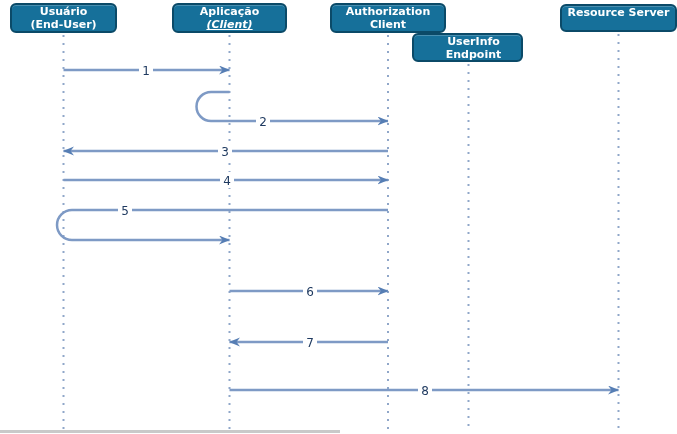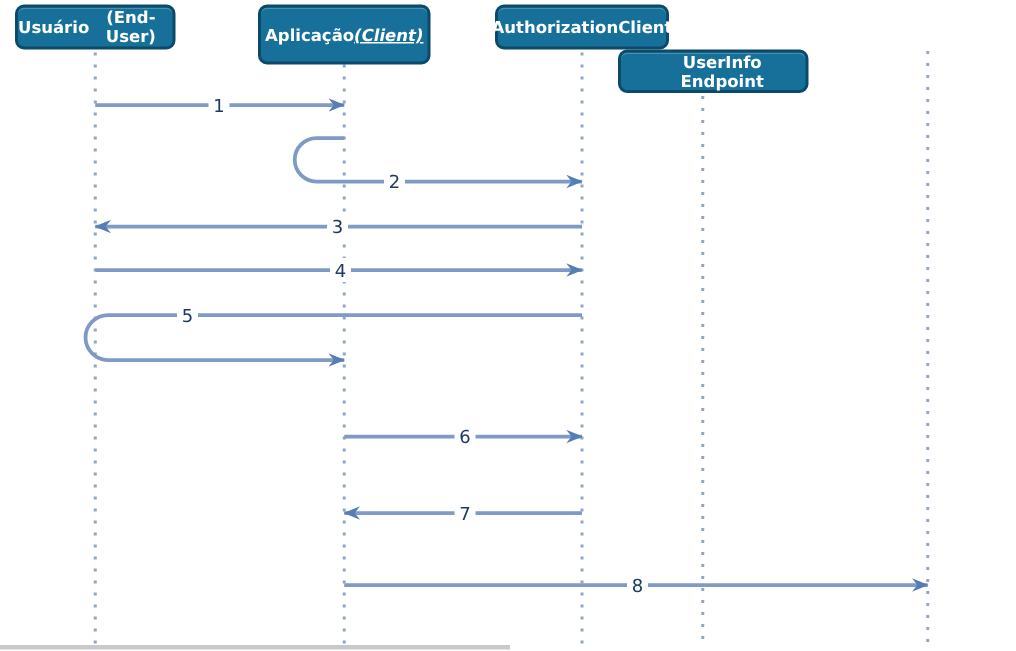--- a/index.html
+++ b/index.html
@@ -5,21 +5,21 @@
   html,body { margin:0; padding:0; background:#ffffff; }
   #stage {
     position:relative; width:677px; height:434px; overflow:hidden;
     background:#ffffff; font-family:"DejaVu Sans","Liberation Sans",sans-serif;
   }
   .actor {
     position:absolute; box-sizing:border-box;
     background:#16709a; border:2px solid #0b4a68; border-radius:6px;
     box-shadow: inset 0 1px 0 rgba(255,255,255,.22);
     color:#ffffff; font-weight:bold; font-size:11px; line-height:13px;
-    display:flex; flex-direction:row; align-items:center; justify-content:center;
+    display:flex; flex-direction:column; align-items:center; 
     text-align:center;
   }
   .actor span:empty { display:none; }
   .italic { font-style:italic;text-decoration:underline; }
   #dg { position:absolute; left:0; top:0; }
   #bottom-rule { position:absolute; left:0; top:430px; width:340px; height:3px;
     background:#c9c9c9; }
 </style>
 </head>
 <body>
@@ -61,30 +61,34 @@
       <text x="310" y="346.5" text-anchor="middle" font-size="12" fill="#1f3a60" font-family="DejaVu Sans, Liberation Sans, sans-serif">7</text>
       <rect x="418" y="382" width="14" height="16" fill="#ffffff"></rect>
       <text x="425" y="394.5" text-anchor="middle" font-size="12" fill="#1f3a60" font-family="DejaVu Sans, Liberation Sans, sans-serif">8</text>
     </svg>
 
   <div class="actor" style="left: 10px; top: 3px; width: 107px; height: 30px;">
     <span>Usuário</span>
     <span>(End-User)</span>
   </div>
 
-  <div class="actor" style="left: 172px; top: 3px; width: 115px; height: 40px;">
+  <div class="actor" style="left: 172px; top: 3px; width: 115px; height: 30px;">
     <span>Aplicação</span>
     <span class="italic">(Client)</span>
   </div>
 
   <div class="actor" style="left: 330px; top: 3px; width: 116px; height: 30px;">
     <span>Authorization</span>
     <span>Client</span>
   </div>
 
-  <div class="actor" style="left: 412px; top: 33px; width: 127px; height: 29px; padding-left: 12px;">
+  <div class="actor" style="left: 412px; top: 33px; width: 111px; height: 29px; padding-left: 12px;">
     <span>UserInfo Endpoint</span>
 
   </div>
 
+  <div class="actor" style="left: 560px; top: 4px; width: 117px; height: 28px;">
+    <span>Resource Server</span>
+
+  </div>
 
   <div id="bottom-rule"></div>
 </div>
 
 </body></html>

